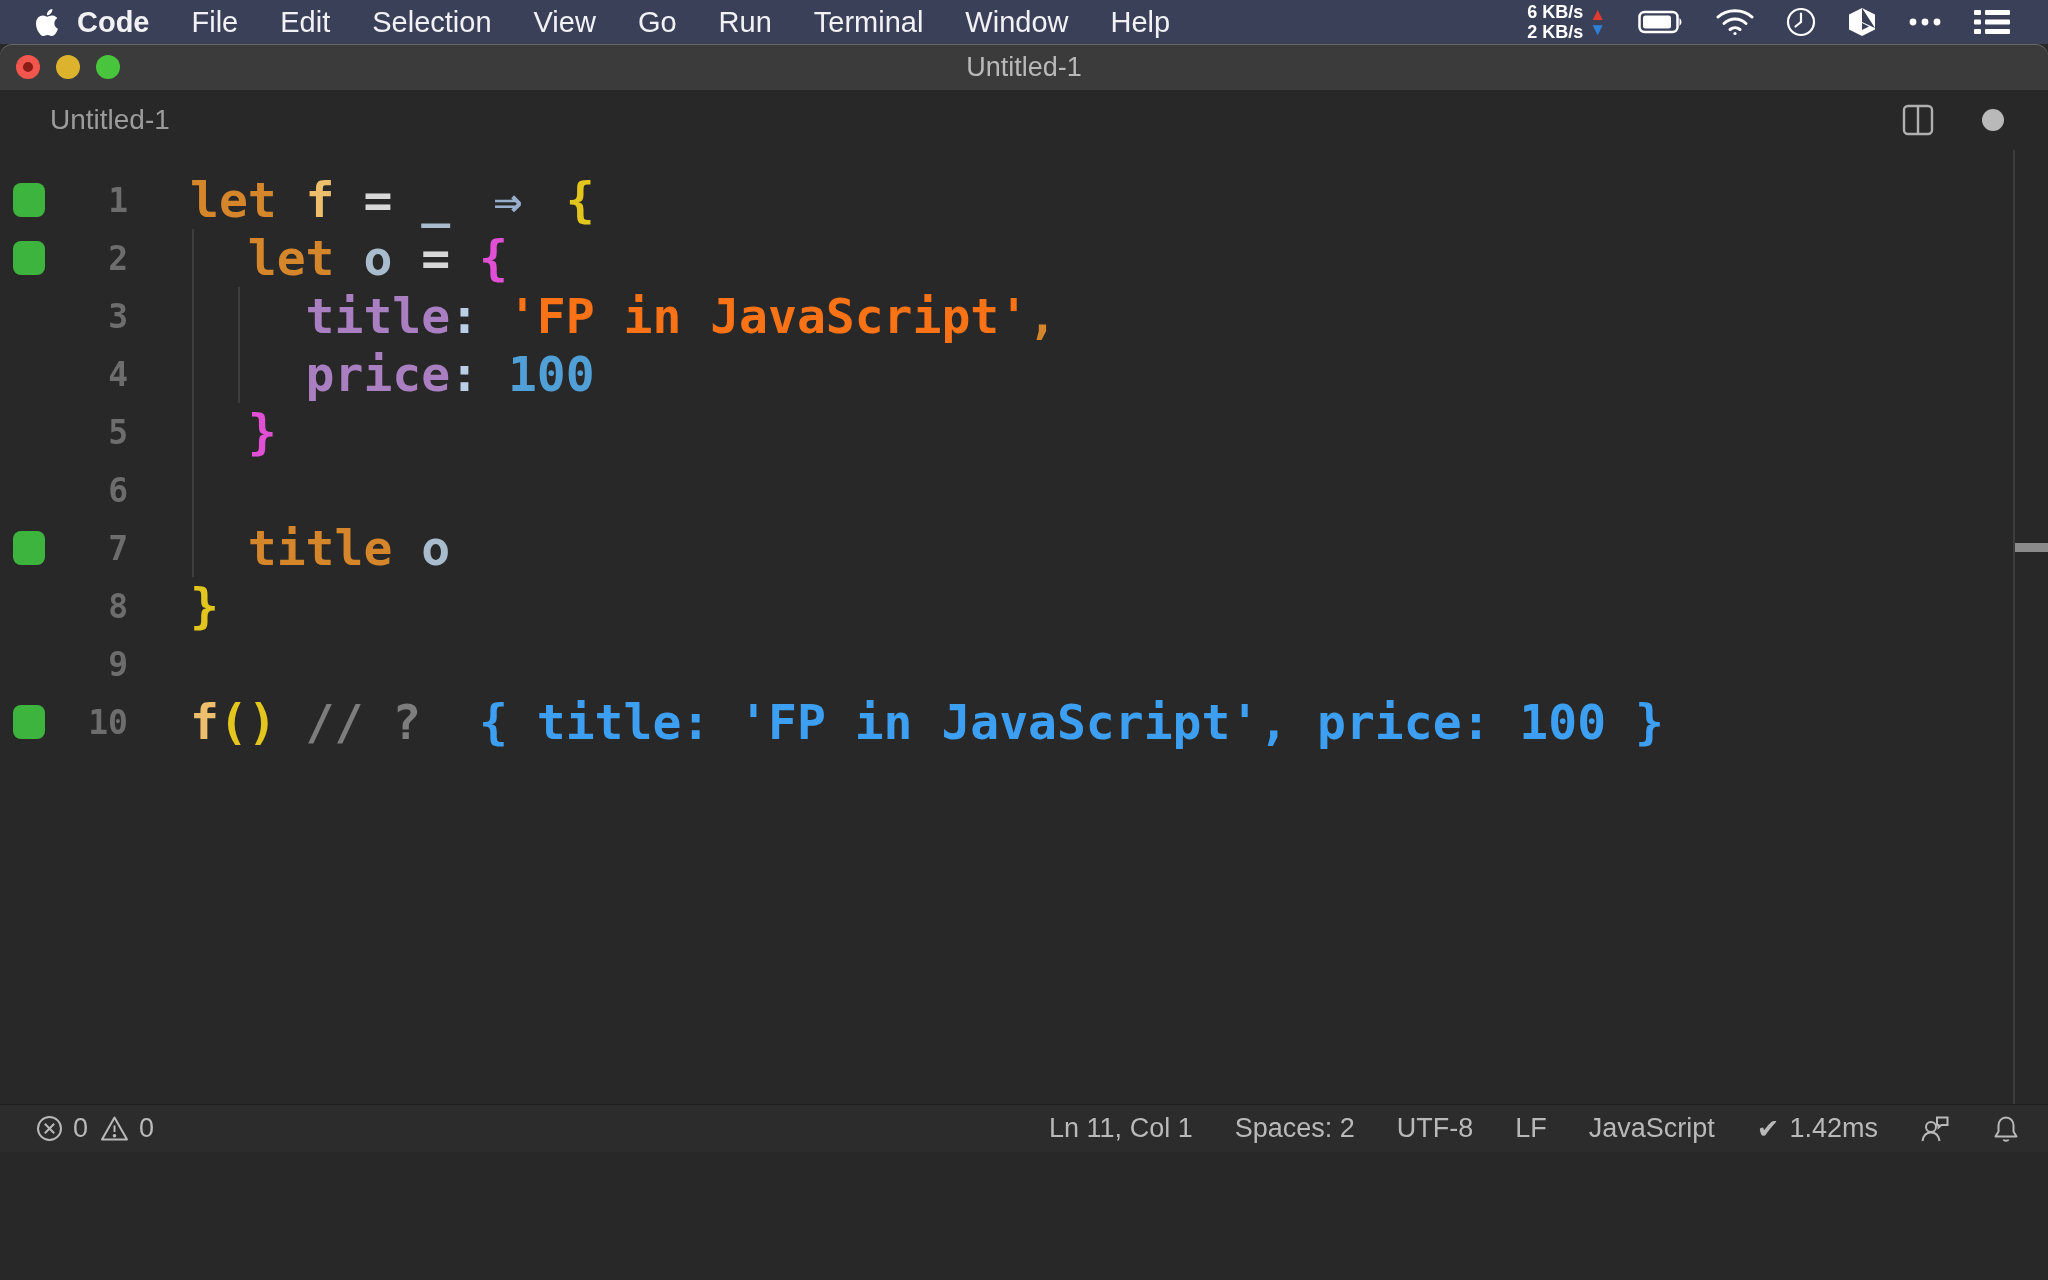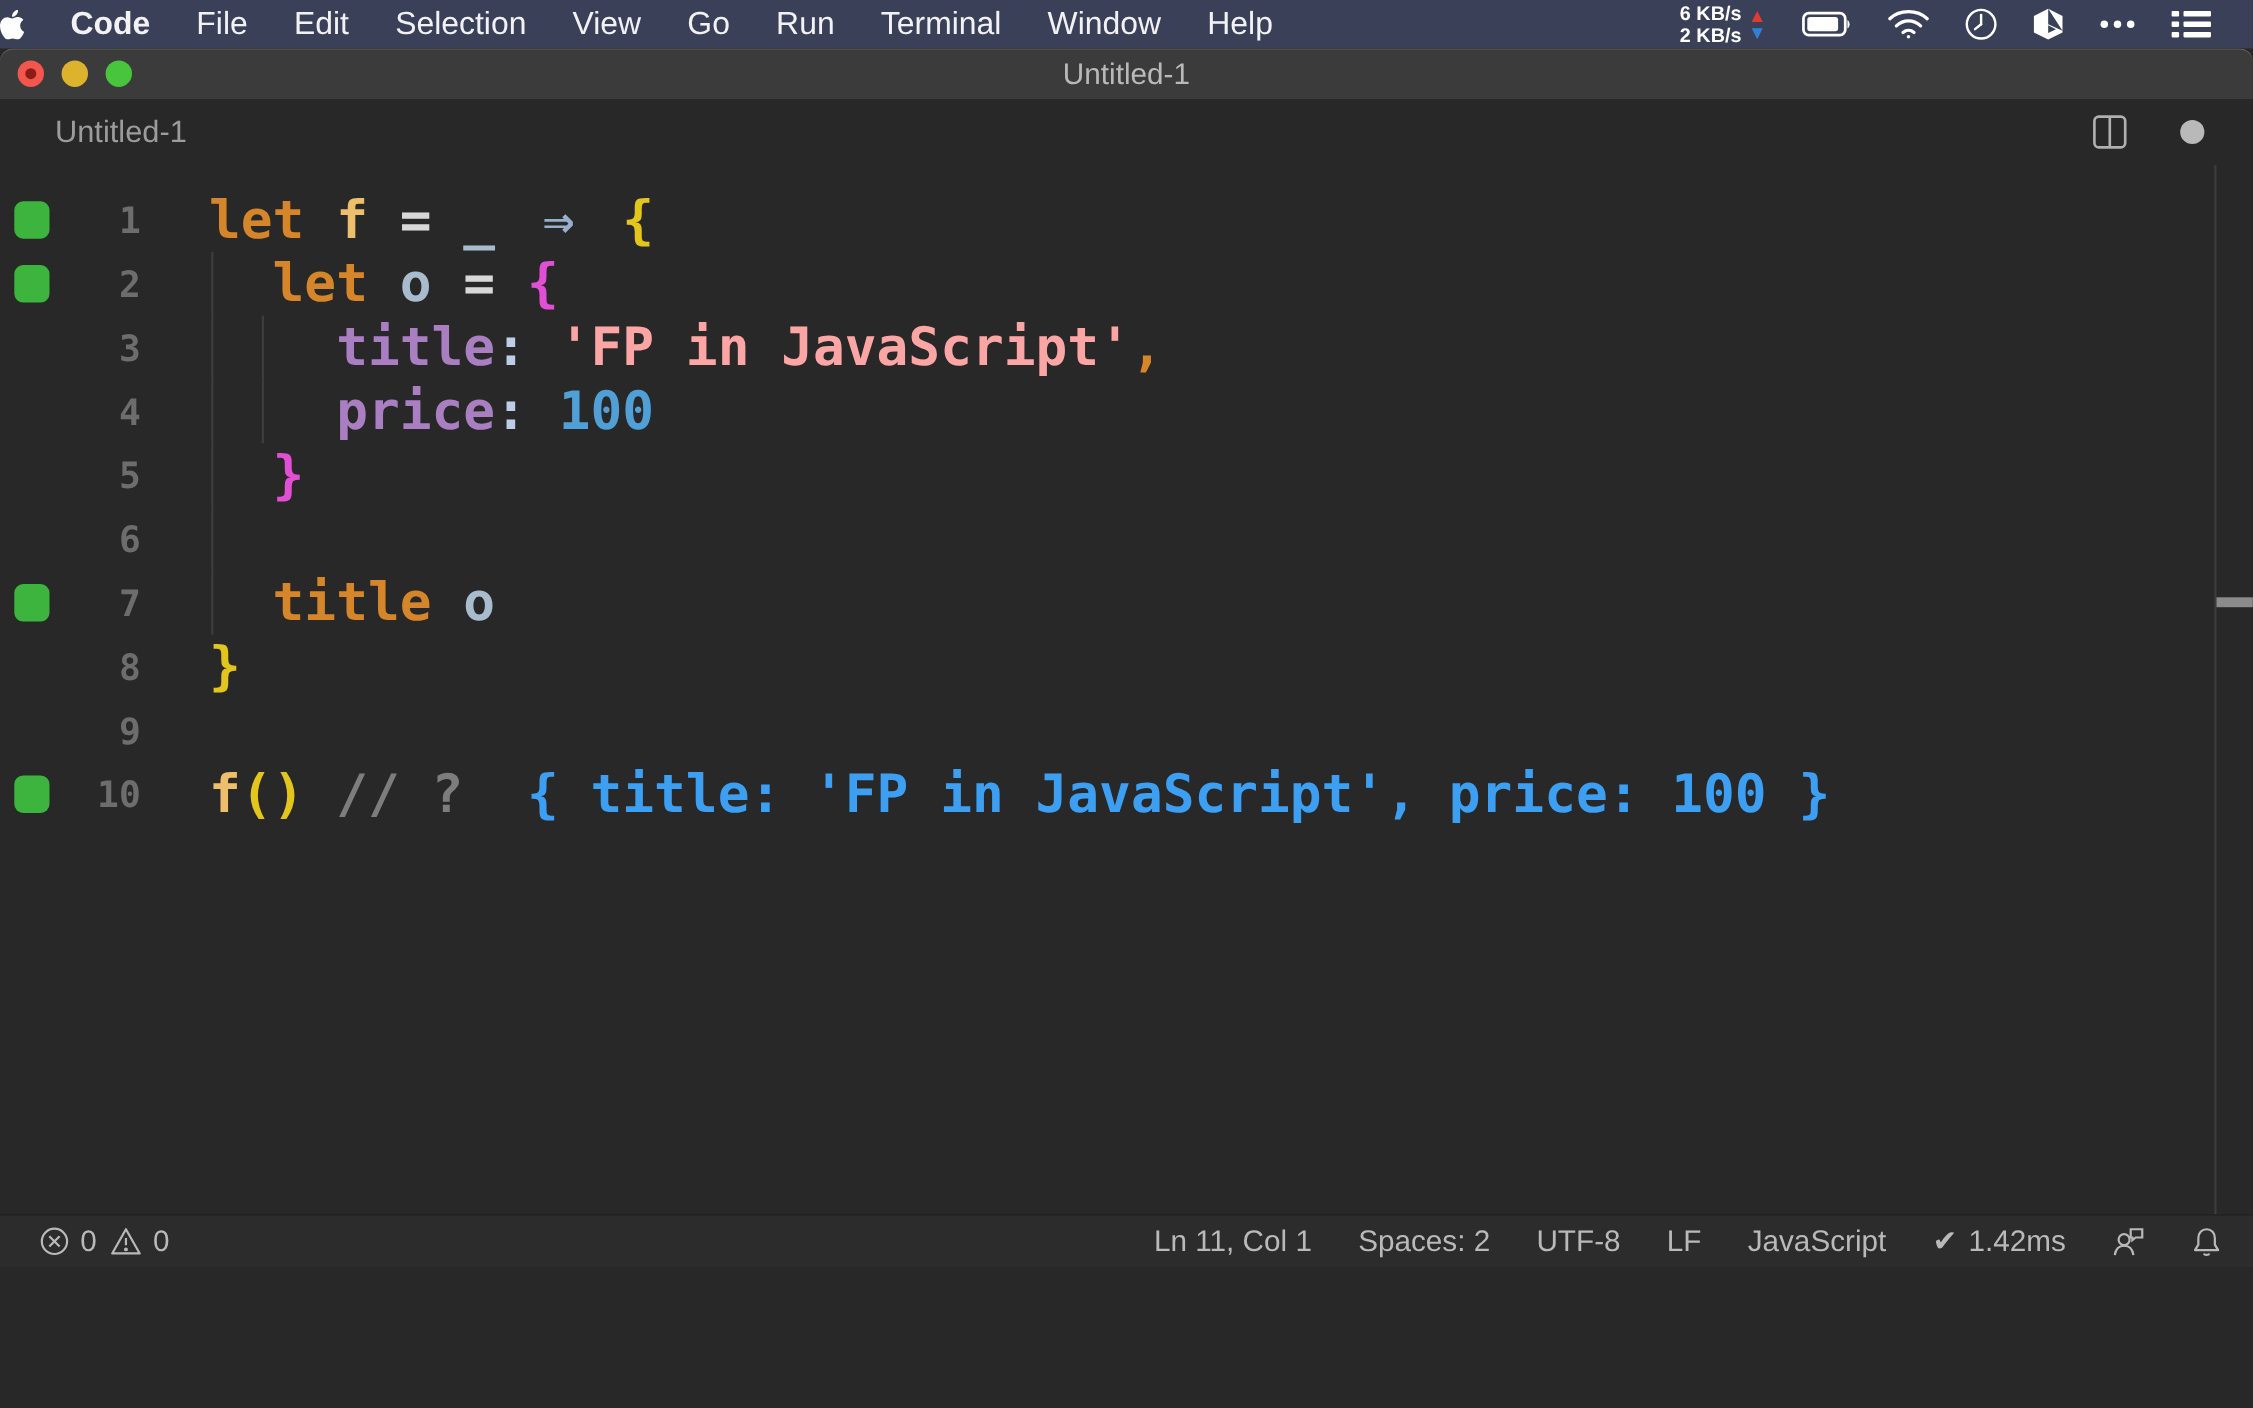--- a/index.html
+++ b/index.html
@@ -3,21 +3,21 @@
 <meta charset="utf-8">
 <style>
   * { margin:0; padding:0; box-sizing:border-box; }
   html,body { width:2048px; height:1280px; overflow:hidden; background:#282828;
               font-family:"Liberation Sans", sans-serif; }
 
   
   .menubar { position:absolute; top:0; left:0; width:2048px; height:44px;
              background:#3b4059; display:flex; align-items:center;
              color:#f2f2f5; }
-  .menubar-left { display:flex; align-items:center; gap:40px; }
+  .menubar-left { display:flex; align-items:center; gap:17px; padding-left:36px; }
   .apple { width:24px; height:28px; display:flex; align-items:center; }
   .menu-item { font-size:29px; color:#f2f2f5; white-space:nowrap; }
   .menu-item.bold { font-weight:700; }
   .menubar-right { margin-left:auto; display:flex; align-items:center; gap:32px;
                    padding-right:38px; }
   .net { display:flex; align-items:center; gap:6px; }
   .net-text { text-align:right; font-size:18px; line-height:20px; font-weight:600; color:#ffffff; }
   .net-arrows { display:flex; flex-direction:column; line-height:15px; font-size:17px; }
   .arrow-up { color:#e13b30; } .arrow-down { color:#2f81d8; }
   .mb-icon { display:flex; align-items:center; justify-content:center; }
@@ -62,21 +62,21 @@
 
   .tk-kw { color:#d6862a; font-weight:800; }
   .tk-fn { color:#edbe6b; }
   .tk-op { color:#d8d8d8; }
   .tk-vr { color:#a8bccd; }
   .tk-ar { color:#97aecd; display:inline-block; width:2ch; text-align:center; }
   .tk-b1 { color:#e2c51d; }
   .tk-b2 { color:#e14fd4; }
   .tk-pr { color:#a97fc2; }
   .tk-cl { color:#bccfe8; }
-  .tk-st { color:#fca5a5; }
+  .tk-st { color:#f97316; }
   .tk-nu { color:#509fd6; }
   .tk-co { color:#7d7d7d; }
   .tk-qk { color:#3d9ff2; }
   .tk-pl { color:#d8d8d8; }
 
   
   .ruler-line { position:absolute; top:106px; bottom:48px; right:33px; width:2px;
                 background:#3c3c3c; }
   .ruler-marker { position:absolute; right:0; width:33px; height:9px; top:499px;
                   background:#8b8b8b; }

